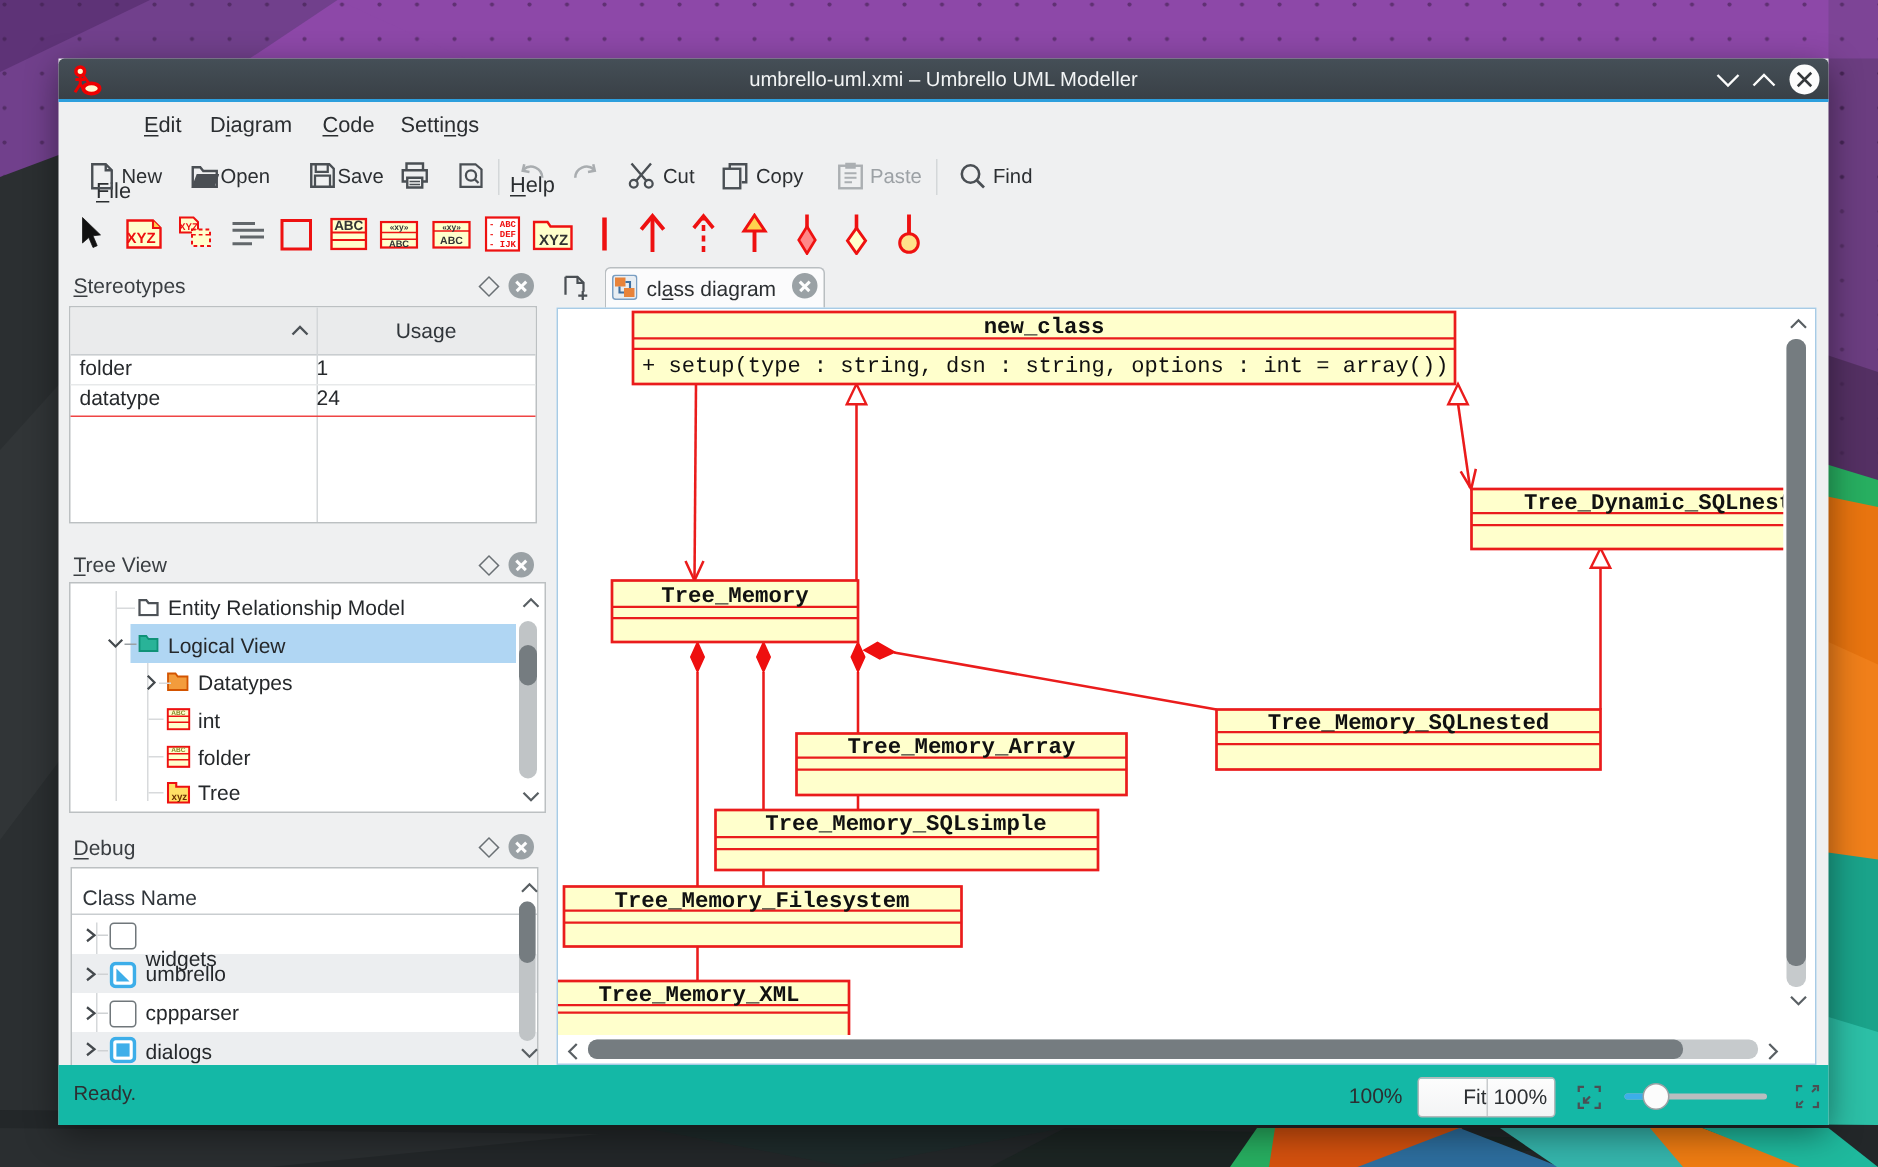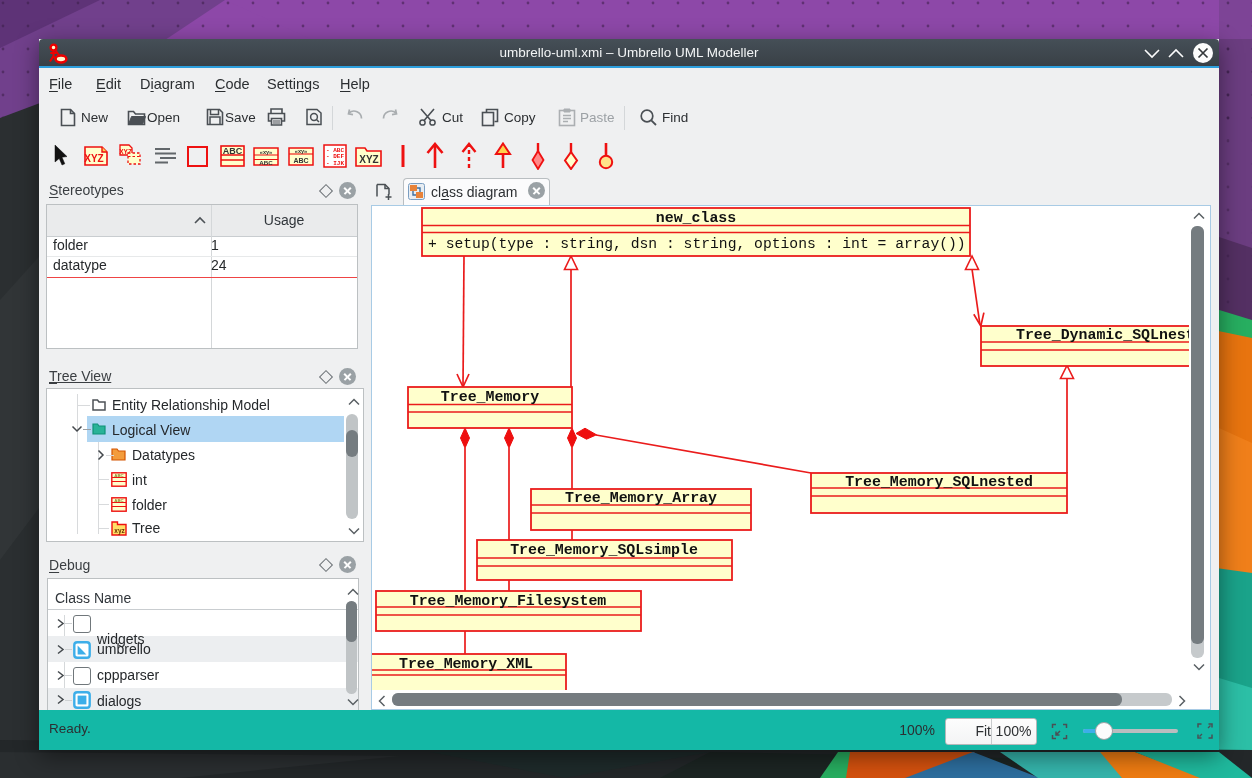--- a/index.html
+++ b/index.html
@@ -73,26 +73,26 @@
   <svg class="abs" style="left:1104px;top:6px;" width="70" height="16" viewBox="0 0 70 16">
     <path d="M2 5 L9 12 L16 5" stroke="#fcfcfc" stroke-width="1.6" fill="none"></path>
     <path d="M26 12 L33 5 L40 12" stroke="#fcfcfc" stroke-width="1.6" fill="none"></path>
   </svg>
   <svg class="abs" style="left:1153px;top:3px;" width="22" height="22" viewBox="0 0 22 22">
     <circle cx="11" cy="11" r="10" fill="#fcfcfc"></circle>
     <path d="M6.5 6.5 L15.5 15.5 M15.5 6.5 L6.5 15.5" stroke="#34383b" stroke-width="1.7"></path>
   </svg>
   <div id="blueline"></div>
 
-  <div class="menuitem" style="left:10px;"><u>F</u>ile</div>
+  <div class="menuitem" style="left:25px;margin-top:44px;"><u>F</u>ile</div>
   <div class="menuitem" style="left:57px;"><u>E</u>dit</div>
   <div class="menuitem" style="left:101px;">D<u>i</u>agram</div>
   <div class="menuitem" style="left:176px;"><u>C</u>ode</div>
   <div class="menuitem" style="left:228px;">Setti<u>n</u>gs</div>
-  <div class="menuitem" style="left:301px;"><u>H</u>elp</div>
+  <div class="menuitem" style="left:301px;margin-top:40px;"><u>H</u>elp</div>
 
   <div id="toolbar1">
     <svg class="abs" style="left:20px;top:69px" width="18" height="19" viewBox="0 0 18 19">
       <path d="M2.5 1.5 h9 l4 4 v12 h-13 z" fill="none" stroke="#4a4f54" stroke-width="1.6"></path>
       <path d="M11.5 1.5 v4 h4" fill="none" stroke="#4a4f54" stroke-width="1.6"></path>
     </svg>
     <div class="tbtn" style="left:42px;">New</div>
     <svg class="abs" style="left:88px;top:70px" width="19" height="17" viewBox="0 0 19 17">
       <path d="M1.5 15.5 v-13 h5 l2 2.5 h9 v10.5 z" fill="none" stroke="#4a4f54" stroke-width="1.6"></path>
       <path d="M1.5 15.5 l3-8 h14 l-3 8 z" fill="#4a4f54" stroke="#4a4f54" stroke-width="1"></path>
@@ -239,21 +239,21 @@
       <div class="abs" style="left:0;top:31px;width:100%;height:20px;border-bottom:1px solid #e7e9ea;">
         <span class="abs" style="left:6px;top:1px;font-size:14px;color:#26292c;">folder</span>
         <span class="abs" style="left:164px;top:1px;font-size:14px;color:#26292c;">1</span>
       </div>
       <div class="abs" style="left:0;top:51px;width:100%;height:21px;border-bottom:1px solid #ef4444;">
         <span class="abs" style="left:6px;top:1px;font-size:14px;color:#26292c;">datatype</span>
         <span class="abs" style="left:164px;top:1px;font-size:14px;color:#26292c;">24</span>
       </div>
     </div>
 
-    <div class="dockhead" style="left:10px;top:329px;text-decoration:underline;"><u>T</u>ree View</div>
+    <div class="dockhead" style="left:10px;top:329px;"><u>T</u>ree View</div>
     <div class="diamondbtn" style="left:282px;top:333px;"></div>
     <div class="closebtn" style="left:300px;top:329px;"></div>
     <div class="panelbox" style="left:7px;top:349px;width:316px;height:152px;">
       <div class="abs" style="left:30px;top:5px;width:1px;height:140px;background:#d8dadc;"></div>
       <div class="abs" style="left:51px;top:30px;width:1px;height:115px;background:#d8dadc;"></div>
       <div class="abs" style="left:31px;top:16px;width:12px;height:1px;background:#d8dadc;"></div>
       <svg class="abs" style="left:45px;top:10px;" width="14" height="12" viewBox="0 0 14 12">
           <path d="M1 11 V1 h4.5 l1.5 2 h6 v8 z" fill="none" stroke="#4d5257" stroke-width="1.5"></path>
         </svg>
       <div class="treerow" style="left:65px;top:8px;">Entity Relationship Model</div>

